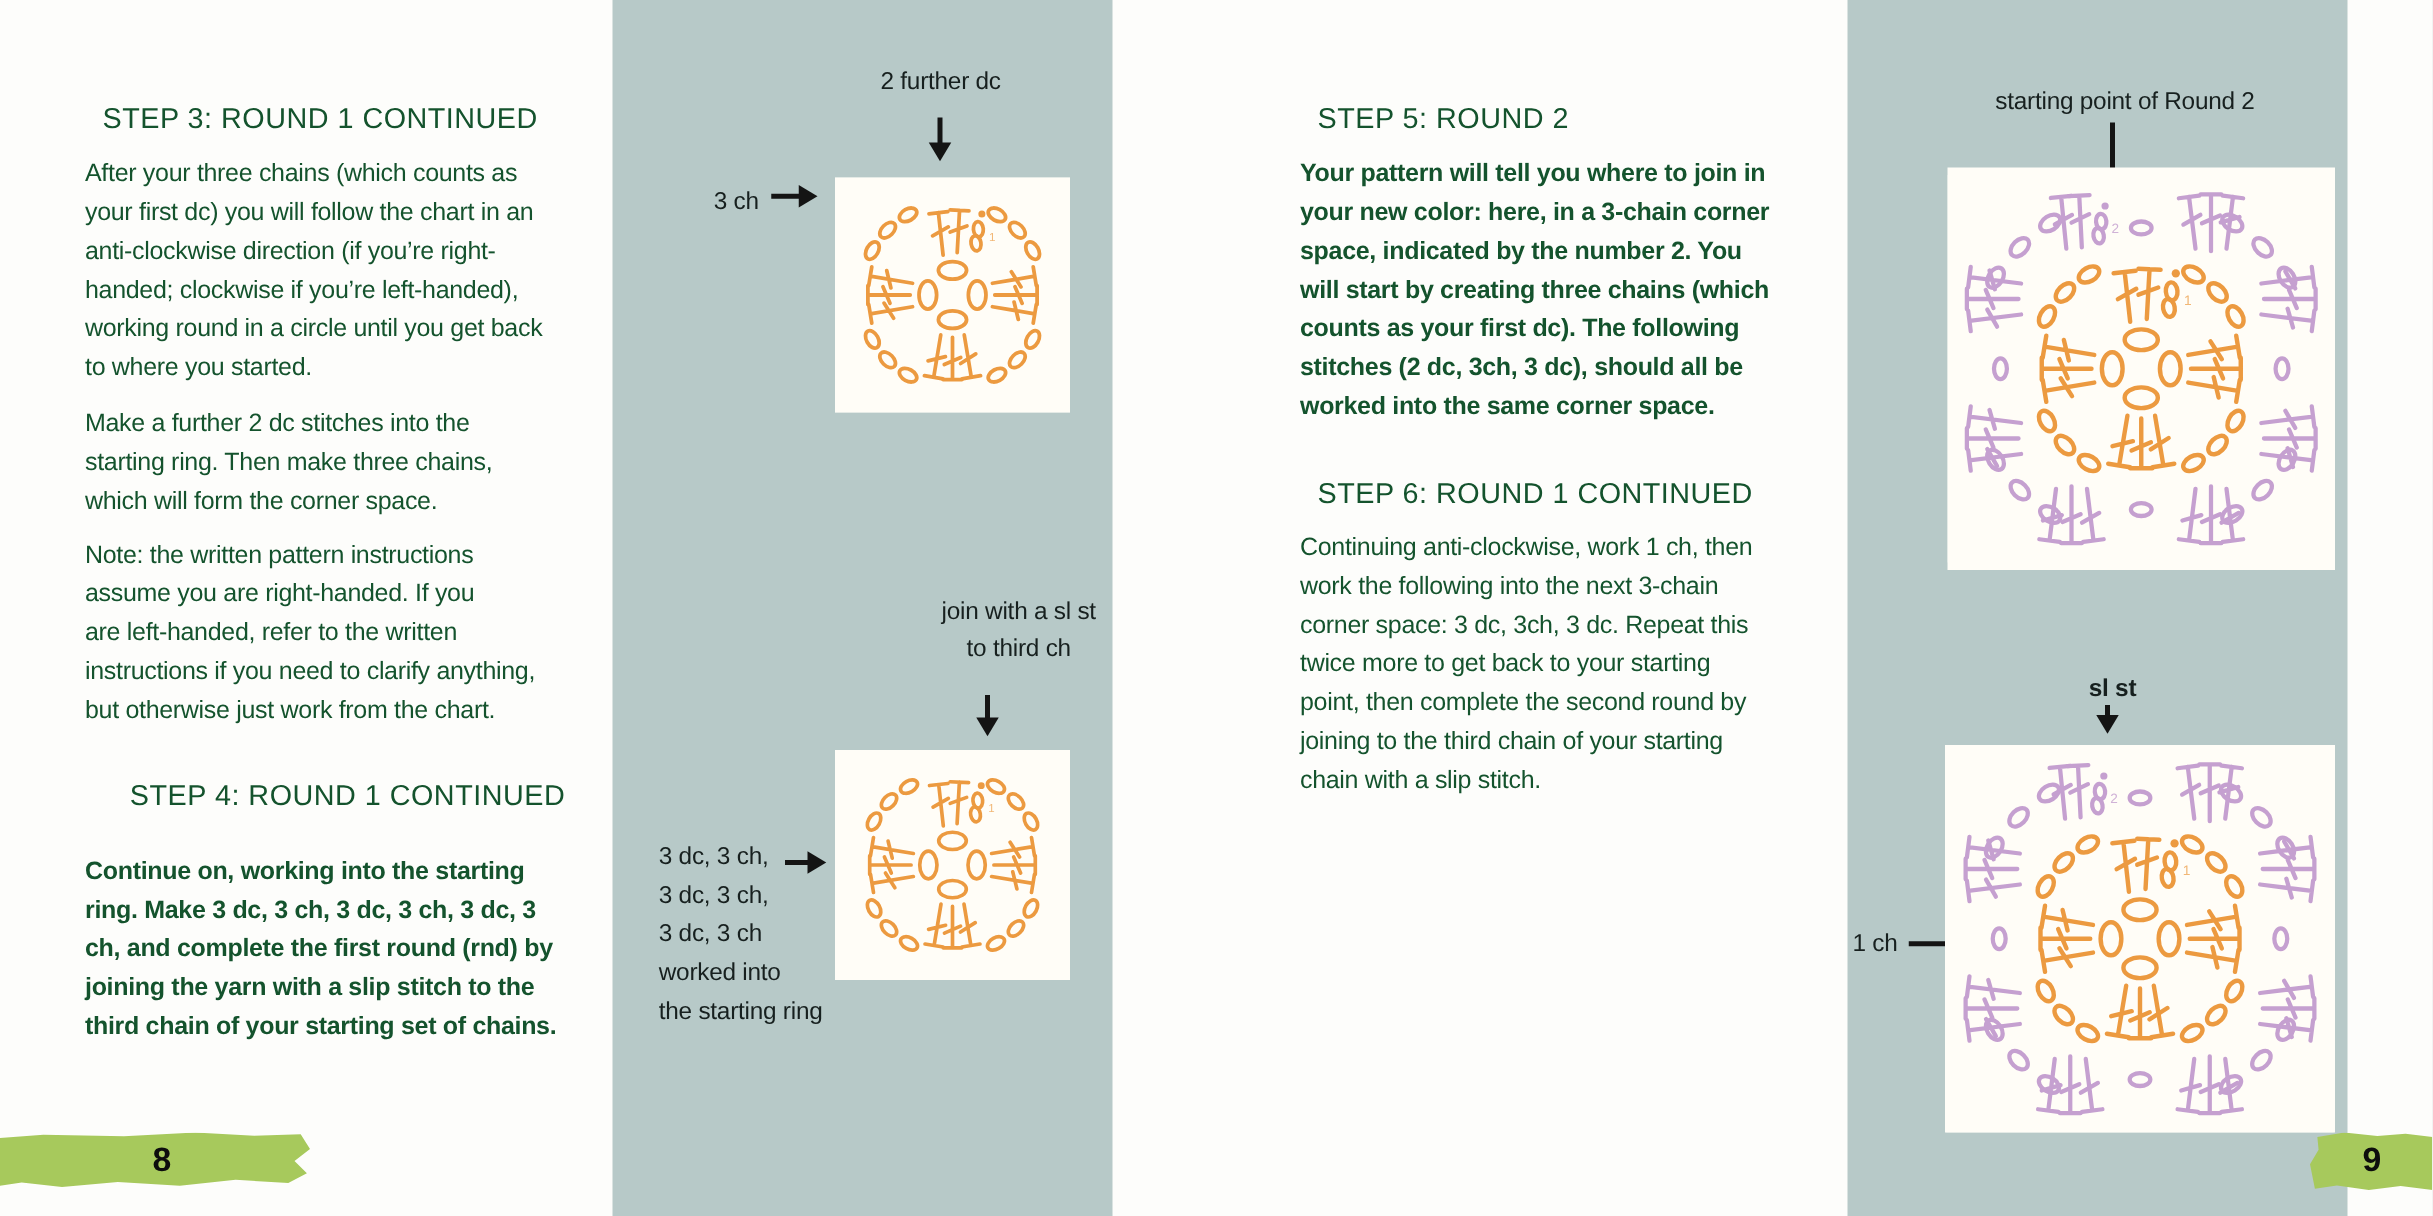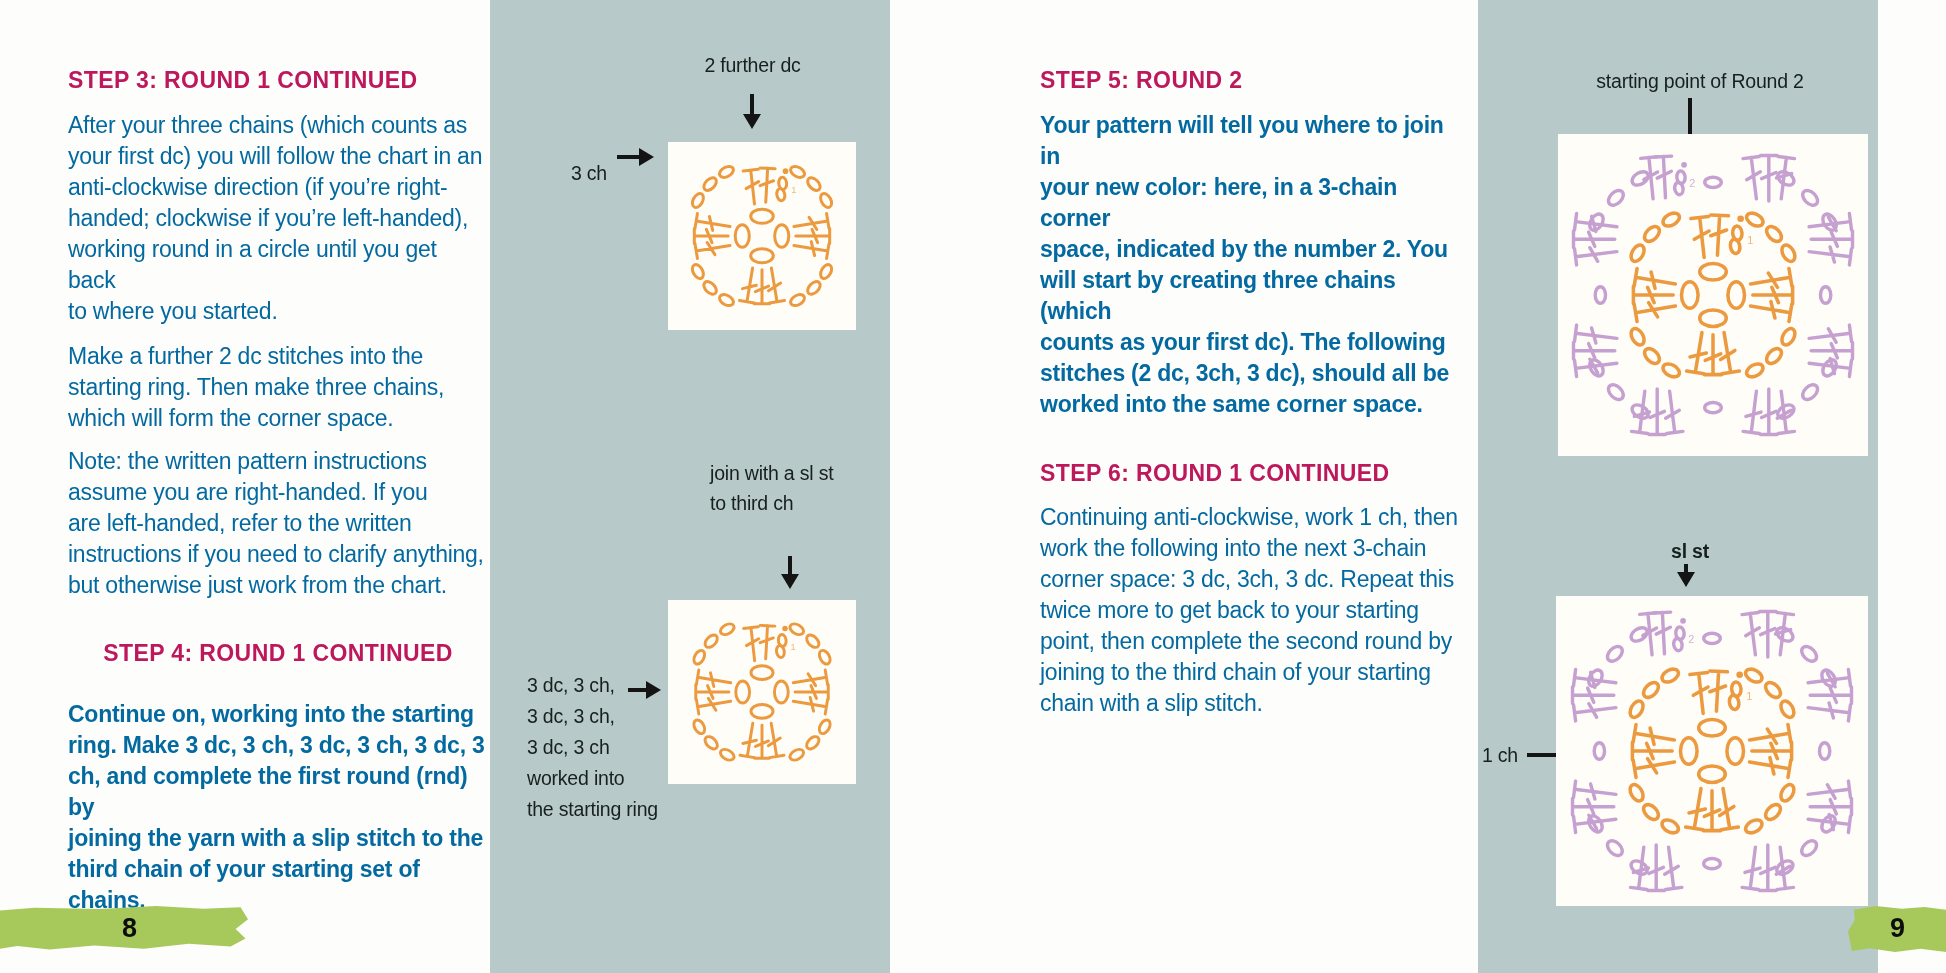--- a/index.html
+++ b/index.html
@@ -11,26 +11,26 @@
   }
   .panel { position:absolute; top:0; height:973px; width:400px; }
   #panel-left  { left:490px; }
   #panel-right { left:1478px; }
 
   .col { position:absolute; top:66px; width:420px; }
   #col-left  { left:68px; }
   #col-right { left:1040px; }
 
   h2.step {
-    margin:0; font-size:23px; line-height:28px; font-weight:700;
-    letter-spacing:0.4px; color:#be185d;
+    margin:14px; font-size:23px; line-height:28px; font-weight:400;
+    letter-spacing:0.4px; color:#14532d;
   }
   p.body {
-    margin:0; font-size:23px; line-height:31px; letter-spacing:-0.25px;
-    white-space:pre-line; color:#0369a1;
+    margin:0; font-size:20px; line-height:31px; letter-spacing:-0.25px;
+    white-space:pre-line; color:#14532d;
   }
   #s3-p1 { margin-top:16px; } #s3-p2 { margin-top:14px; } #s3-p3 { margin-top:12px; }
   #s4-h  { margin-top:38px;text-align:center; } #s4-p1 { margin-top:32px;font-weight:bold; }
   #s5-p1 { margin-top:16px;font-weight:bold; } #s5-p2 { margin-top:8px; }
   #s6-h  { margin-top:39px; } #s6-p1 { margin-top:15px; }
 
   .chart { position:absolute; background:#fffdf7; }
   .chart svg { display:block; width:100%; height:100%; }
   #chartA { left:668px;  top:142px; width:188px; height:188px; }
   #chartB { left:668px;  top:600px; width:188px; height:184px; }
@@ -115,21 +115,21 @@
 work the following into the next 3-chain
 corner space: 3 dc, 3ch, 3 dc. Repeat this
 twice more to get back to your starting
 point, then complete the second round by
 joining to the third chain of your starting
 chain with a slip stitch.</p>
   </div>
 
   <div class="diag-label tc" style="left:655px; top:50px; width:195px;">2 further dc</div>
   <div class="arr-d" style="left:750px; top:94px; height:30px;"></div>
-  <div class="diag-label tr" style="left:515px; top:158px; width:92px;">3 ch</div>
+  <div class="diag-label tr" style="left:515px; top:146px; width:92px;">3 ch</div>
   <div class="arr-r" style="left:617px; top:155px; width:32px;"></div>
   <div class="chart" id="chartA">
       <svg viewBox="0 0 200 200" xmlns="http://www.w3.org/2000/svg">
         <rect width="200" height="200" fill="#fffdf7"></rect>
         <g fill="none" stroke="#ec9a40" stroke-width="3.2" stroke-linecap="round" color="#ec9a40" font-family="Liberation Sans, sans-serif">
           <ellipse cx="100" cy="79" rx="12" ry="7.5" transform="rotate(0 100 79)"></ellipse>
           <ellipse cx="100" cy="121" rx="12" ry="7.5" transform="rotate(0 100 121)"></ellipse>
           <ellipse cx="79" cy="100" rx="12" ry="7.5" transform="rotate(90 79 100)"></ellipse>
           <ellipse cx="121" cy="100" rx="12" ry="7.5" transform="rotate(90 121 100)"></ellipse>
           <path d="M90 134 L84 170 M91.9 171.3 L76.1 168.7 M94 152.4 L79.2 156"></path>
@@ -156,21 +156,21 @@
           <ellipse cx="31.8" cy="62.2" rx="8" ry="5" transform="rotate(299 31.8 62.2)"></ellipse>
           <ellipse cx="44.8" cy="44.8" rx="8" ry="5" transform="rotate(315 44.8 44.8)"></ellipse>
           <ellipse cx="62.2" cy="31.8" rx="8" ry="5" transform="rotate(331 62.2 31.8)"></ellipse>
           <ellipse cx="137.8" cy="31.8" rx="8" ry="5" transform="rotate(389 137.8 31.8)"></ellipse>
           <ellipse cx="155.2" cy="44.8" rx="8" ry="5" transform="rotate(405 155.2 44.8)"></ellipse>
           <ellipse cx="168.2" cy="62.2" rx="8" ry="5" transform="rotate(421 168.2 62.2)"></ellipse>
         </g>
       </svg>
     </div>
 
-  <div class="diag-label" style="left:710px; top:458px; width:210px;">join with a sl st
+  <div class="diag-label" style="left:710px; top:474px; width:210px;text-align:center;">join with a sl st
 to third ch</div>
   <div class="arr-d" style="left:788px; top:556px; height:28px;"></div>
   <div class="diag-label" style="left:527px; top:670px; width:180px; line-height:31px;">3 dc, 3 ch,
 3 dc, 3 ch,
 3 dc, 3 ch
 worked into
 the starting ring</div>
   <div class="arr-r" style="left:628px; top:688px; width:28px;"></div>
   <div class="chart" id="chartB">
       <svg viewBox="0 0 200 200" xmlns="http://www.w3.org/2000/svg">

